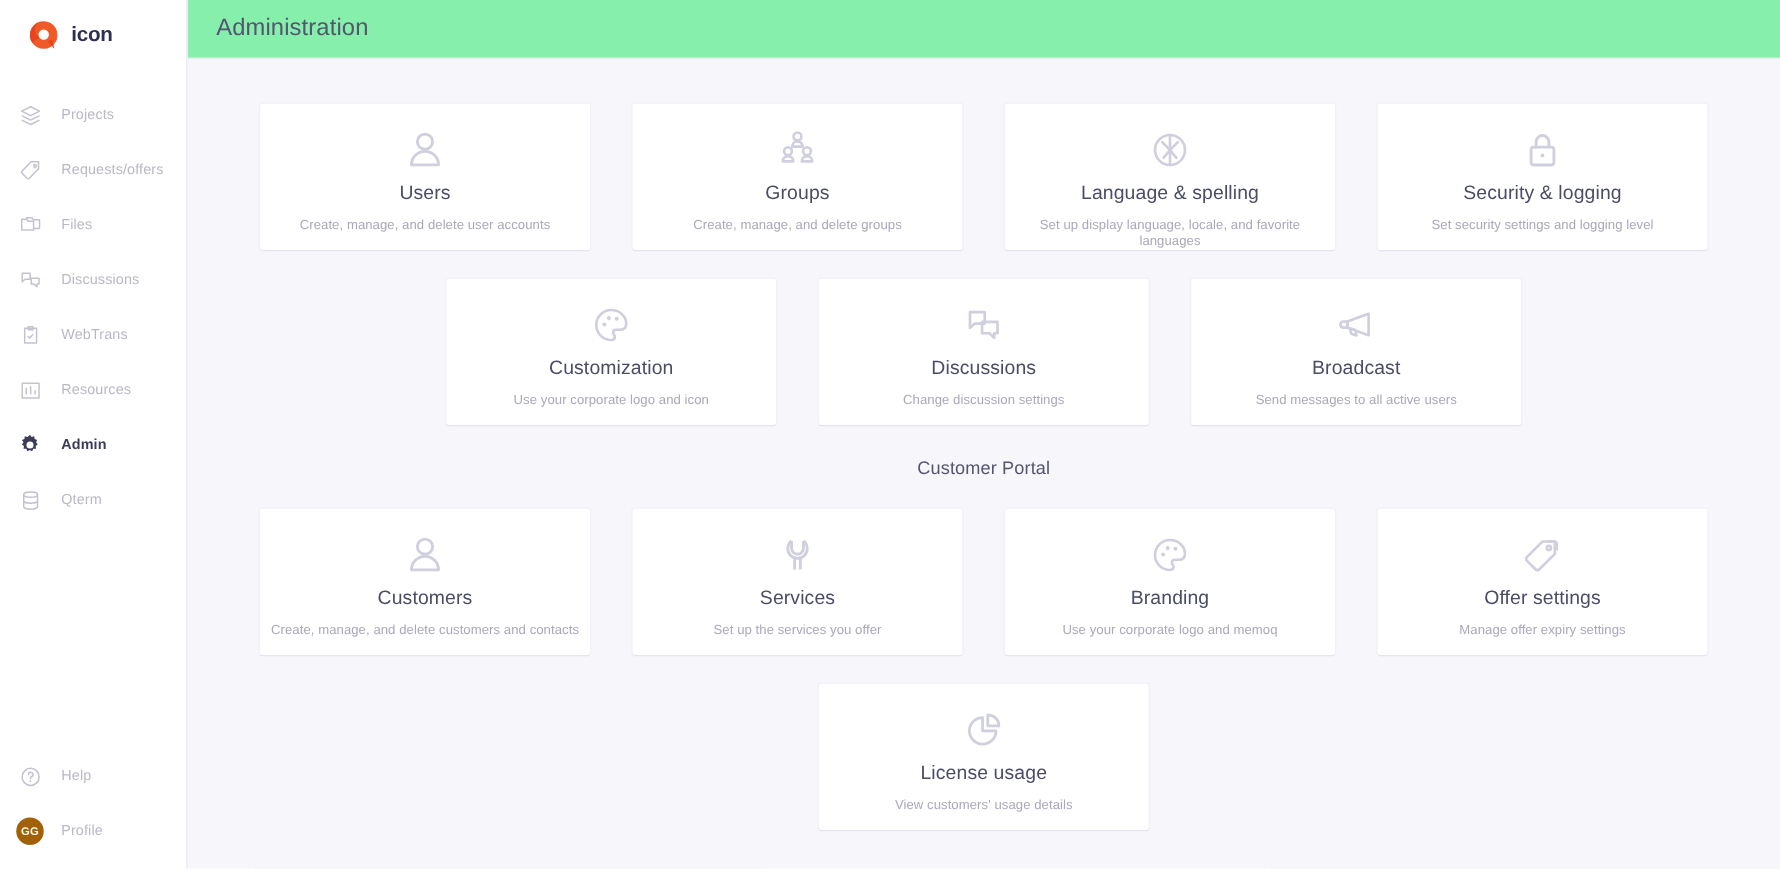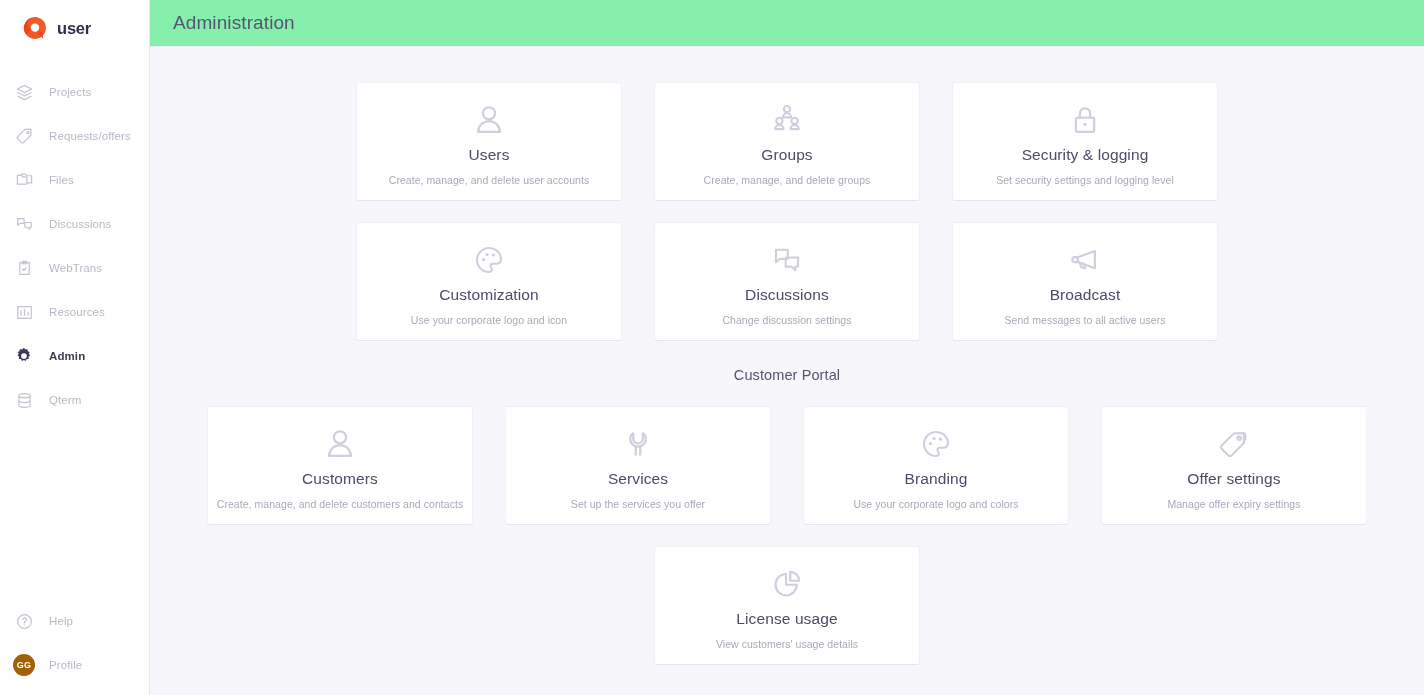--- a/index.html
+++ b/index.html
@@ -188,21 +188,21 @@
 
     <div class="brand">
       <span class="brand-logo">
         <svg viewBox="0 0 40 40" width="26" height="26" aria-hidden="true">
           <path d="M20 3 A17 17 0 1 1 19.9 3 Z" fill="#f05a28"></path>
           <path d="M20 3 A17 17 0 0 0 6.2 29.9 L14.6 22.6 A10.4 10.4 0 0 1 20 3 Z" fill="#e8441f"></path>
           <path d="M24.5 27.5 L33 37 L30.5 25.5 Z" fill="#e8441f"></path>
           <circle cx="20" cy="19.5" r="6.4" fill="#ffffff"></circle>
         </svg>
       </span>
-      <span class="brand-text">user</span>
+      <span class="brand-text">icon</span>
     </div>
 
     <nav class="nav-top">
 
       <div class="nav-item">
         <span class="nav-icon">
           <svg viewBox="0 0 24 24" width="19" height="19" fill="none" stroke="currentColor" stroke-width="1.5" stroke-linejoin="round">
             <path d="M12 3 3 7.5l9 4.5 9-4.5z"></path>
               <path d="M3 12l9 4.5 9-4.5"></path>
               <path d="M3 16.5 12 21l9-4.5"></path>
@@ -336,20 +336,32 @@
               <circle cx="12" cy="21" r="3.3"></circle>
                 <path d="M7.6 29.6a4.4 4.4 0 0 1 8.8 0z"></path>
               <circle cx="28" cy="21" r="3.3"></circle>
                 <path d="M23.6 29.6a4.4 4.4 0 0 1 8.8 0z"></path>
             </svg>
           </span>
           <span class="card-title">Groups</span>
           <span class="card-desc">Create, manage, and delete groups</span>
         </div>
 
+        <div class="card">
+          <span class="card-icon">
+            <svg viewBox="0 0 40 40" width="38" height="38" fill="none" stroke="currentColor" stroke-width="2.2" stroke-linecap="round" stroke-linejoin="round">
+              <circle cx="20" cy="20" r="12.6"></circle>
+              <path d="M13.4 13.4 20 20l-5.4 6.6"></path>
+              <path d="M26.6 13.4 20 20l5.4 6.6"></path>
+              <path d="M20 7.4v25.2"></path>
+            </svg>
+          </span>
+          <span class="card-title">Language &amp; spelling</span>
+          <span class="card-desc">Set up display language, locale, and favorite languages</span>
+        </div>
 
         <div class="card">
           <span class="card-icon">
             <svg viewBox="0 0 40 40" width="38" height="38" fill="none" stroke="currentColor" stroke-width="2.4" stroke-linecap="round" stroke-linejoin="round">
               <rect x="10.4" y="17.6" width="19.2" height="15" rx="2.2"></rect>
               <path d="M14.6 17.6v-4.4a5.4 5.4 0 0 1 10.8 0v4.4"></path>
               <circle cx="20" cy="24.6" r="1.6" fill="currentColor" stroke="none"></circle>
             </svg>
           </span>
           <span class="card-title">Security &amp; logging</span>
@@ -428,21 +440,21 @@
         <div class="card">
           <span class="card-icon">
             <svg viewBox="0 0 40 40" width="38" height="38" fill="none" stroke="currentColor" stroke-width="2.2" stroke-linejoin="round">
               <path d="M20 7.4c-7 0-12.6 5.6-12.6 12.6S13 32.6 20 32.6c2.1 0 3-1.3 3-2.6 0-1.5-1.4-2.1-1.4-3.6 0-1.4 1.1-2.4 2.6-2.4h3c3.5 0 5.4-2 5.4-5.1 0-6.2-5.5-11.5-12.6-11.5z"></path>
               <circle cx="14.2" cy="19.6" r="1.7" fill="currentColor" stroke="none"></circle>
               <circle cx="18" cy="14.2" r="1.7" fill="currentColor" stroke="none"></circle>
               <circle cx="24.6" cy="14.8" r="1.7" fill="currentColor" stroke="none"></circle>
             </svg>
           </span>
           <span class="card-title">Branding</span>
-          <span class="card-desc">Use your corporate logo and colors</span>
+          <span class="card-desc">Use your corporate logo and memoq</span>
         </div>
 
         <div class="card">
           <span class="card-icon">
             <svg viewBox="0 0 40 40" width="38" height="38" fill="none" stroke="currentColor" stroke-width="2.2" stroke-linejoin="round">
               <path d="M20 8.6h10.4V19l-13 13a2.4 2.4 0 0 1-3.4 0l-7-7a2.4 2.4 0 0 1 0-3.4z"></path>
               <circle cx="25.4" cy="14" r="1.8"></circle>
               <path d="M24.4 8.6h5.2c1.3 0 2.4 1 2.4 2.4v5.2"></path>
             </svg>
           </span>

